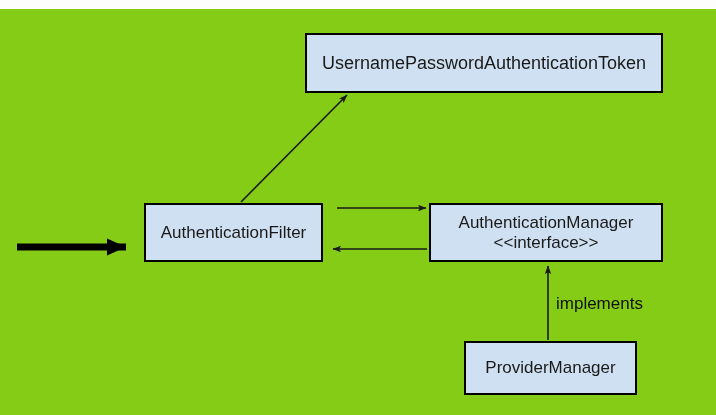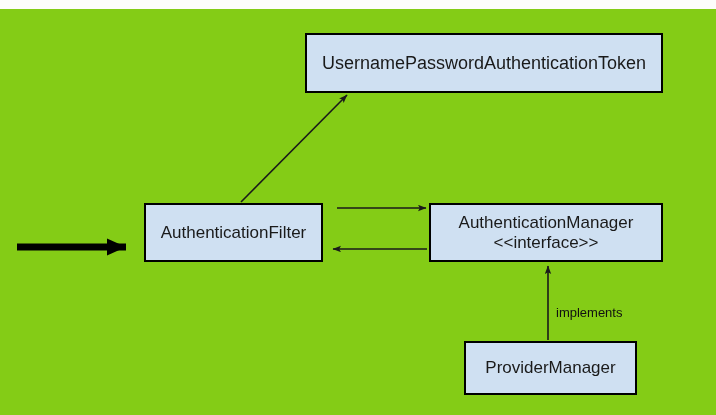--- a/index.html
+++ b/index.html
@@ -84,22 +84,22 @@
     color: #111111;
     white-space: nowrap;
   }
   #label-http-request {
     left: 15px;
     top: 206px;
     font-size: 18px;
   }
   #label-implements {
     left: 556px;
-    top: 296px;
-    font-size: 13px;
+    top: 285px;
+    font-size: 17px;
   }
 </style>
 </head>
 <body>
 
 <div id="diagram-canvas">
 
   <svg id="arrow-layer" viewBox="0 0 716 415" width="716" height="415" xmlns="http://www.w3.org/2000/svg">
     <defs>
       <marker id="arrowhead-thin" markerWidth="9" markerHeight="9" refX="8" refY="3.2" orient="auto" markerUnits="userSpaceOnUse">

